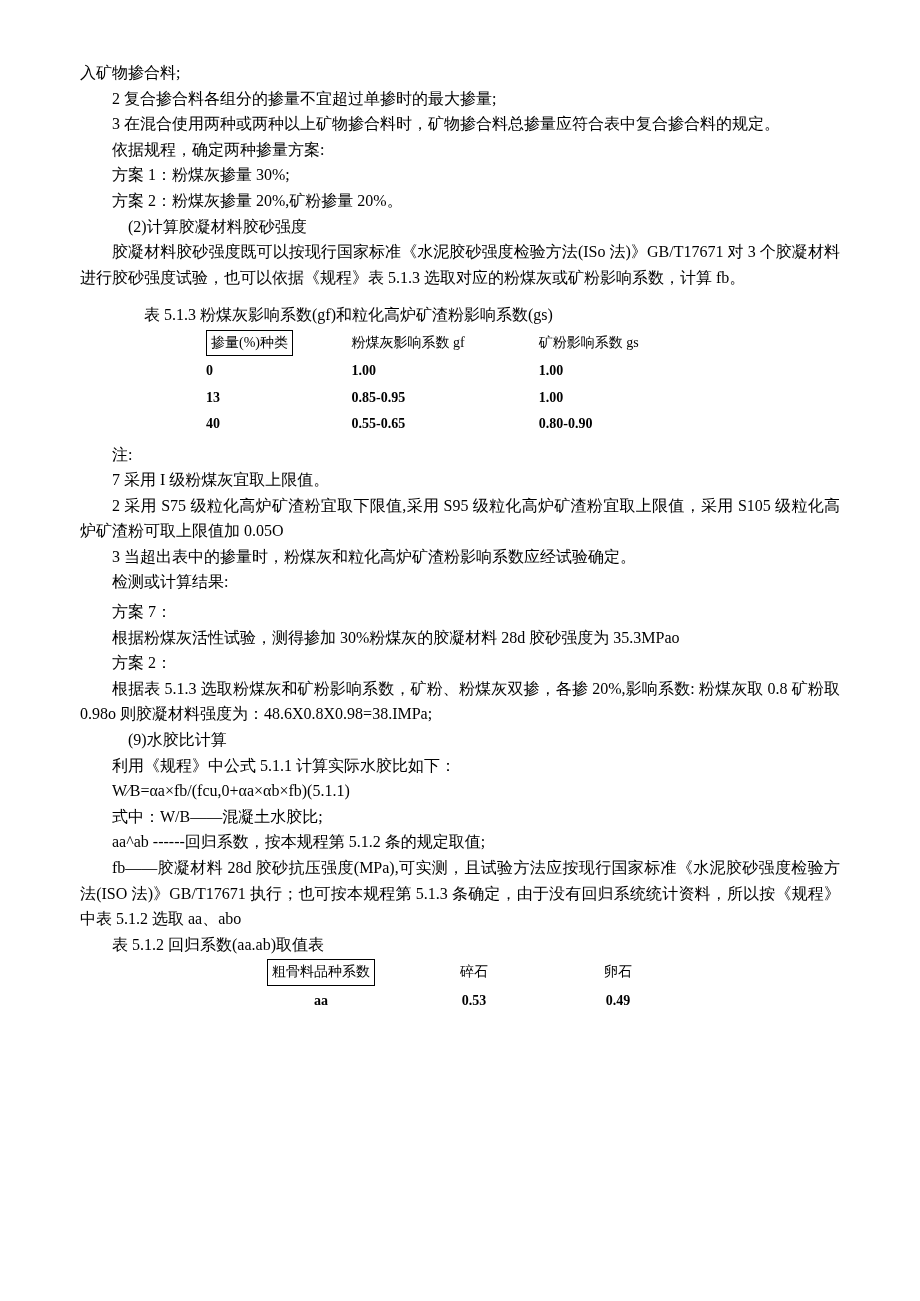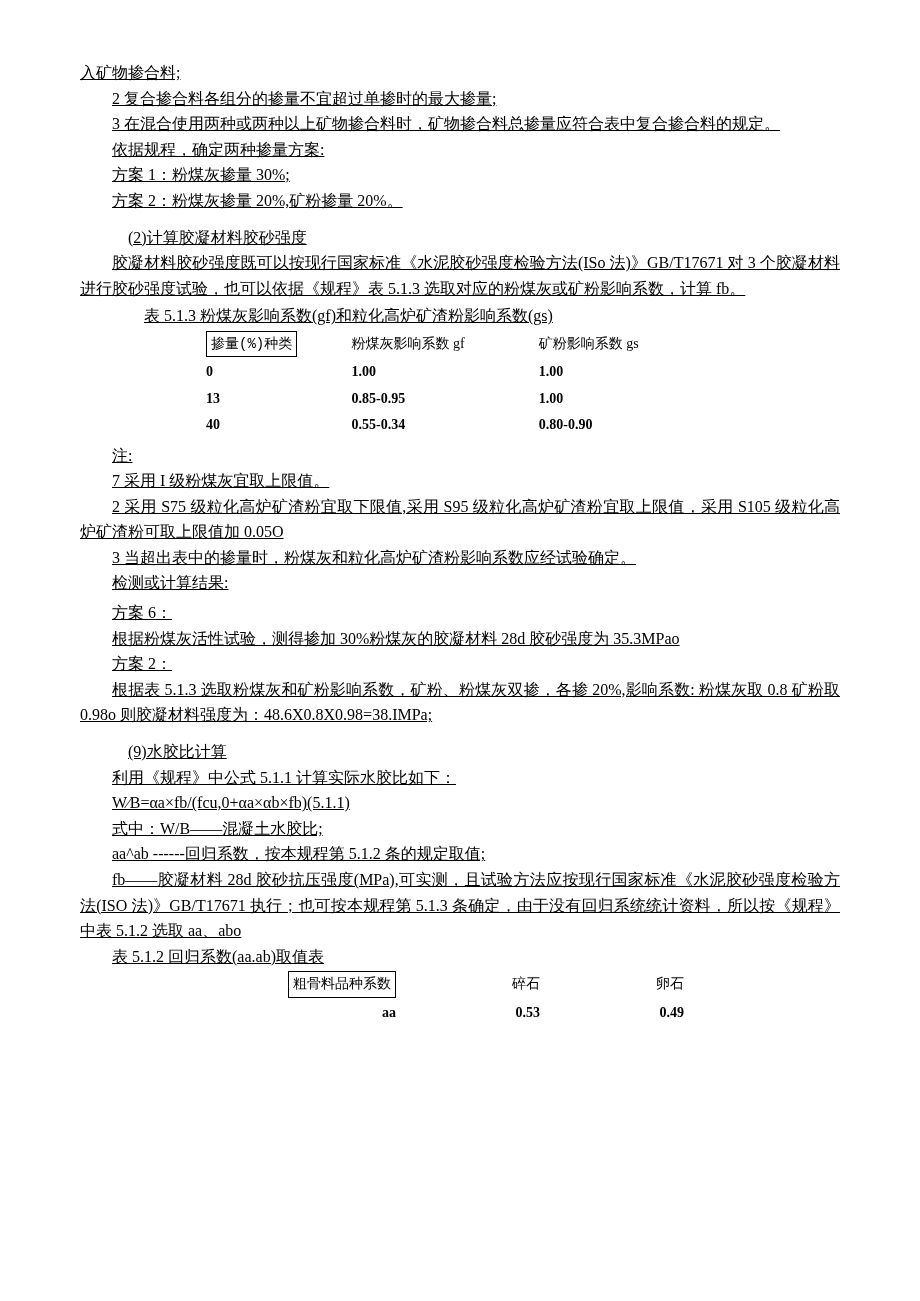--- a/index.html
+++ b/index.html
@@ -8,35 +8,33 @@
       line-height: 1.6;
       max-width: 760px;
       margin: 0 auto;
       padding: 60px 80px;
       color: #000;
       background: #fff;
     }
     .para {
       margin: 0;
       text-align: justify;
-      text-decoration: underline;
     }
     .indent1 {
       text-indent: 0;
     }
     .indent2 {
       text-indent: 2em;
     }
     .indent3 {
       text-indent: 3em;
-      margin-top: 11px;
     }
     .table-caption {
       text-indent: 4em;
-      margin-top: 2px;
+      margin-top: 12px;
     }
     table {
       border-collapse: collapse;
       font-size: 14px;
       font-weight: bold;
       margin-left: 120px;
     }
     table.t1 {
       width: 520px;
     }
@@ -56,27 +54,26 @@
       font-weight: bold;
     }
     .t1 .c0 { width: 28%; }
     .t1 .c1 { width: 36%; }
     .t1 .c2 { width: 36%; }
     .boxed {
       border: 1px solid #000;
       display: inline-block;
       padding: 1px 4px;
       font-weight: normal;
-      font-family: Liberation Mono, monospace;
     }
     .header-row td, .header-row th {
       font-weight: normal;
     }
     .rowgap2 td { padding-top: 12px; }
-    .t2 th, .t2 td { text-align: right; }
+    .t2 th, .t2 td { text-align: center; }
     .t2 .c0 { width: 36%; }
     .t2 .c1 { width: 32%; }
     .t2 .c2 { width: 32%; }
     .t2-head {
       font-weight: normal;
     }
     .sp-top { margin-top: 4px; }
   </style>
 </head>
 <body>
@@ -108,32 +105,32 @@
     <td>1.00</td>
     <td>1.00</td>
   </tr>
   <tr>
     <td>13</td>
     <td>0.85-0.95</td>
     <td>1.00</td>
   </tr>
   <tr>
     <td>40</td>
-    <td>0.55-0.34</td>
+    <td>0.55-0.65</td>
     <td>0.80-0.90</td>
   </tr>
 </tbody>
   </table>
 
 <p class="para indent2 sp-top">注:</p>
 <p class="para indent2">7 采用 I 级粉煤灰宜取上限值。</p>
 <p class="para indent2">2 采用 S75 级粒化高炉矿渣粉宜取下限值,采用 S95 级粒化高炉矿渣粉宜取上限值，采用 S105 级粒化高炉矿渣粉可取上限值加 0.05O</p>
 <p class="para indent2">3 当超出表中的掺量时，粉煤灰和粒化高炉矿渣粉影响系数应经试验确定。</p>
 <p class="para indent2">检测或计算结果:</p>
-<p class="para indent2 sp-top">方案 6：</p>
+<p class="para indent2 sp-top">方案 7：</p>
 <p class="para indent2">根据粉煤灰活性试验，测得掺加 30%粉煤灰的胶凝材料 28d 胶砂强度为 35.3MPao</p>
 <p class="para indent2">方案 2：</p>
 <p class="para indent2">根据表 5.1.3 选取粉煤灰和矿粉影响系数，矿粉、粉煤灰双掺，各掺 20%,影响系数: 粉煤灰取 0.8 矿粉取 0.98o 则胶凝材料强度为：48.6X0.8X0.98=38.IMPa;</p>
 <p class="para indent3">(9)水胶比计算</p>
 <p class="para indent2">利用《规程》中公式 5.1.1 计算实际水胶比如下：</p>
 <p class="para indent2">W∕B=αa×fb/(fcu,0+αa×αb×fb)(5.1.1)</p>
 <p class="para indent2">式中：W/B——混凝土水胶比;</p>
 <p class="para indent2">aa^ab ------回归系数，按本规程第 5.1.2 条的规定取值;</p>
 <p class="para indent2">fb——胶凝材料 28d 胶砂抗压强度(MPa),可实测，且试验方法应按现行国家标准《水泥胶砂强度检验方法(ISO 法)》GB/T17671 执行；也可按本规程第 5.1.3 条确定，由于没有回归系统统计资料，所以按《规程》中表 5.1.2 选取 aa、abo</p>
 <p class="para indent2">表 5.1.2 回归系数(aa.ab)取值表</p>

